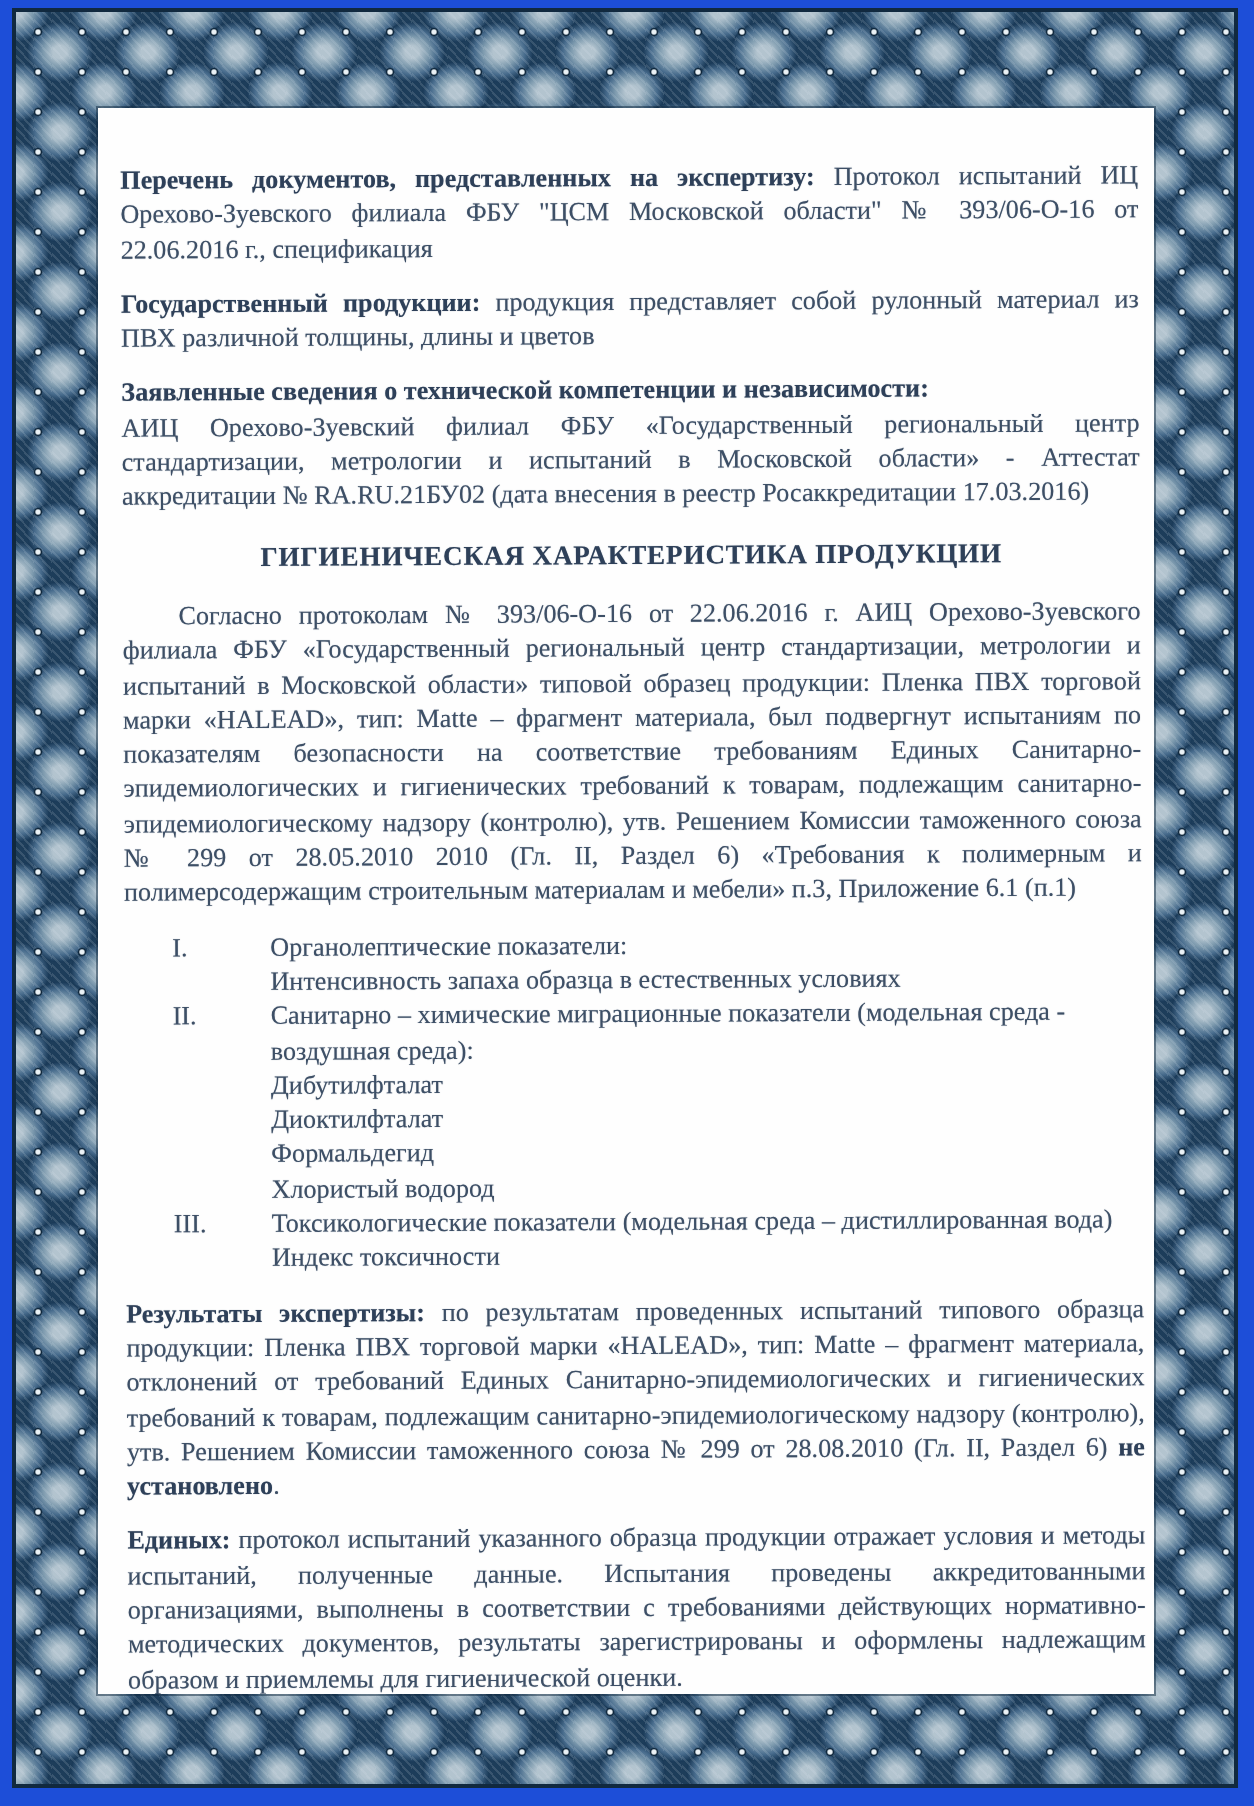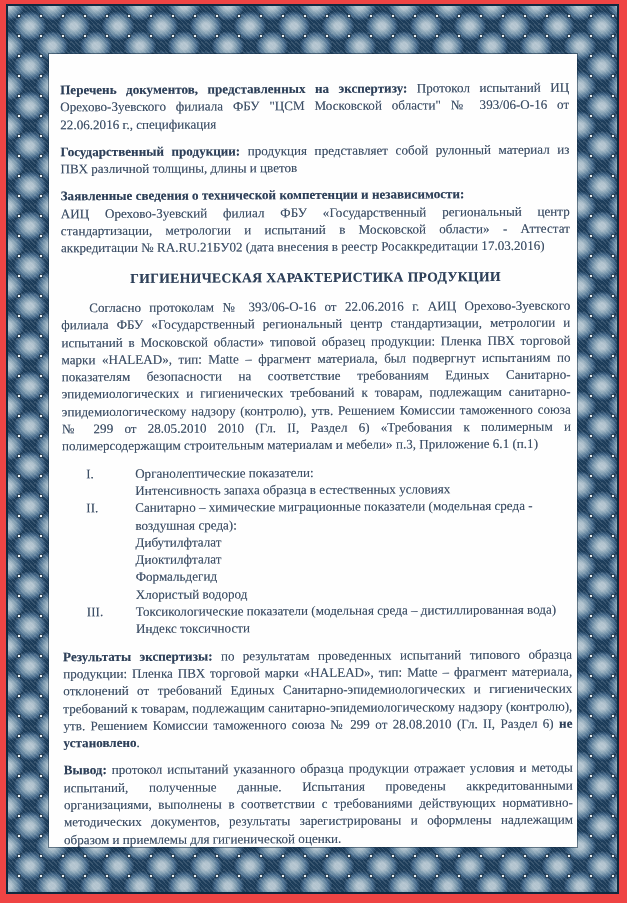--- a/index.html
+++ b/index.html
@@ -1,17 +1,17 @@
 <!DOCTYPE html>
 <html><head>
 <meta charset="utf-8">
 <style>
   html,body{margin:0;padding:0;background:#ffffff;}
   .scan{
-    position:relative;width:627px;height:903px;background:#ef4444;overflow:hidden;
+    position:relative;width:627px;height:903px;background:#1d4ed8;overflow:hidden;
     font-family:"Liberation Serif","DejaVu Serif",serif;
   }
   
   .frame{
     position:absolute;left:6px;top:4px;right:8px;bottom:9px;
     border:2px solid #11293f;
     background-color:#1d3d5a;
     background-image:
       radial-gradient(circle 2.4px at 4px 4px, #eaf1f5 0 1px, #0c2337 1.7px, rgba(12,35,55,0) 2.4px),
       repeating-linear-gradient(48deg, rgba(222,233,240,0.14) 0 1px, rgba(0,0,0,0) 1px 3px),
@@ -97,17 +97,17 @@
           <span class="itext">Токсикологические показатели (модельная среда – дистиллированная вода)</span>
         </div>
         <div class="lrow">
           <span class="num"></span>
           <span class="itext">Индекс токсичности</span>
         </div>
       </div>
 
       <p class="para"><b>Результаты экспертизы:</b><span> по результатам проведенных испытаний типового образца продукции: Пленка ПВХ торговой марки «HALEAD», тип: Matte – фрагмент материала, отклонений от требований Единых Санитарно-эпидемиологических и гигиенических требований к товарам, подлежащим санитарно-эпидемиологическому надзору (контролю), утв. Решением Комиссии таможенного союза № 299 от 28.08.2010 (Гл. II, Раздел 6) </span><b>не установлено</b><span>.</span></p>
 
-      <p class="para"><b>Вывод:</b><span> протокол испытаний указанного образца продукции отражает условия и методы испытаний, полученные данные. Испытания проведены аккредитованными организациями, выполнены в соответствии с требованиями действующих нормативно-методических документов, результаты зарегистрированы и оформлены надлежащим образом и приемлемы для гигиенической оценки.</span></p>
+      <p class="para"><b>Единых:</b><span> протокол испытаний указанного образца продукции отражает условия и методы испытаний, полученные данные. Испытания проведены аккредитованными организациями, выполнены в соответствии с требованиями действующих нормативно-методических документов, результаты зарегистрированы и оформлены надлежащим образом и приемлемы для гигиенической оценки.</span></p>
 
     </div>
   </div>
 </div>
 
 </body></html>

